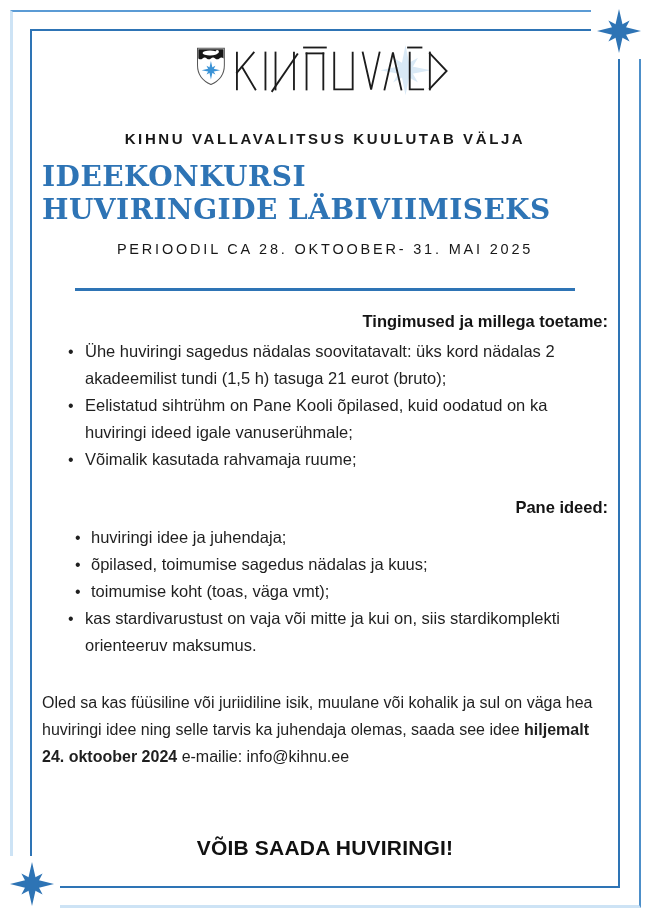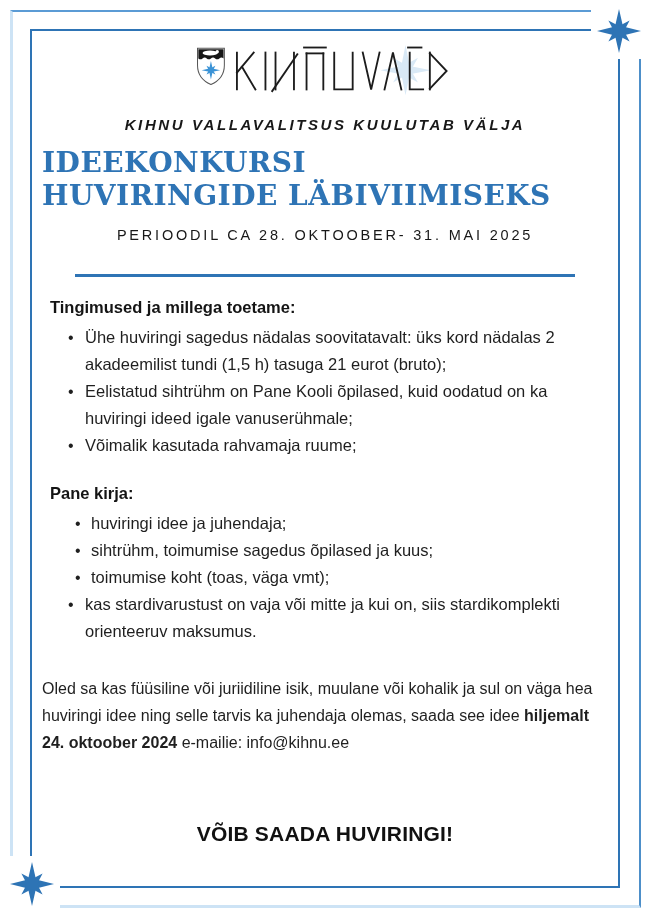--- a/index.html
+++ b/index.html
@@ -25,34 +25,34 @@
   }
   .corner-mask.tr { left:591px; top:3px; }
   .corner-mask.bl { left:4px; top:856px; }
   .corner-star { position:absolute; width:48px; height:48px; }
   .corner-star.tr { left:595px; top:7px; }
   .corner-star.bl { left:8px; top:860px; }
   
   .content { position:absolute; inset:0; padding:0 42px; text-align:left; }
   .logo-row { margin-top:42px; height:58px; display:flex; justify-content:center; align-items:center; }
   .kicker {
-    margin-top:16px; text-align:center; font-weight:bold; font-size:15px;
-    letter-spacing:2.6px; color:#181818; line-height:18px;font-style:italic;
+    margin-top:30px; text-align:center; font-weight:bold; font-size:15px;
+    letter-spacing:2.6px; color:#181818; line-height:18px;
   }
   .title {
     margin-top:12px; text-align:left; color:#2e74b5;
     font-family:"DejaVu Serif","Liberation Serif",serif;
     font-weight:bold; font-size:28px; line-height:33px; letter-spacing:0.5px;
   }
   .period {
     margin-top:14px; text-align:center; font-weight:normal; font-size:14.5px;
     letter-spacing:2.8px; color:#181818; line-height:18px;
   }
   .divider { margin:30px 33px 0 33px; height:3px; background:#2e74b5; }
-  .sec-heading { margin:20px 0 0 8px; font-weight:bold; font-size:16.5px; line-height:20px; color:#141414; }
+  .sec-heading { margin:20px 0 0 8px; font-weight:bold; font-size:16.5px; line-height:20px; color:#141414;text-align:right; }
   .sec-heading.second { margin-top:24px; }
   ul.bullets { margin-top:7px; list-style:none; }
   ul.bullets li {
     position:relative; padding-left:43px; font-size:16.5px; line-height:27px; color:#1f1f1f;
   }
   ul.bullets li::before {
     content:"•"; position:absolute; left:26px; top:0; font-size:16px; color:#1f1f1f;
   }
   ul.bullets.indented li { padding-left:49px; }
   ul.bullets.indented li::before { left:33px; }
@@ -142,24 +142,24 @@
 
     <div class="divider"></div>
 
     <div class="sec-heading">Tingimused ja millega toetame:</div>
     <ul class="bullets">
       <li>Ühe huviringi sagedus nädalas soovitatavalt: üks kord nädalas 2 akadeemilist tundi (1,5 h) tasuga 21 eurot (bruto);</li>
       <li>Eelistatud sihtrühm on Pane Kooli õpilased, kuid oodatud on ka huviringi ideed igale vanuserühmale;</li>
       <li>Võimalik kasutada rahvamaja ruume;</li>
     </ul>
 
-    <div class="sec-heading second">Pane kirja:</div>
+    <div class="sec-heading second">Pane ideed:</div>
     <ul class="bullets indented">
       <li>huviringi idee ja juhendaja;</li>
-      <li>sihtrühm, toimumise sagedus õpilased ja kuus;</li>
+      <li>õpilased, toimumise sagedus nädalas ja kuus;</li>
       <li>toimumise koht (toas, väga vmt);</li>
       <li class="flush">kas stardivarustust on vaja või mitte ja kui on, siis stardikomplekti orienteeruv maksumus.</li>
     </ul>
 
     <p class="closing"><span>Oled sa kas füüsiline või juriidiline isik, muulane või kohalik ja sul on väga hea huviringi idee ning selle tarvis ka juhendaja olemas, saada see idee </span><span class="b">hiljemalt 24. oktoober</span><span class="sb"> 2024</span><span> e-mailie: </span><span>info@kihnu.ee</span></p>
 
     <div class="slogan"><br><span>VÕIB SAADA HUVIRINGI!</span></div>
 
   </div>
 </div>

